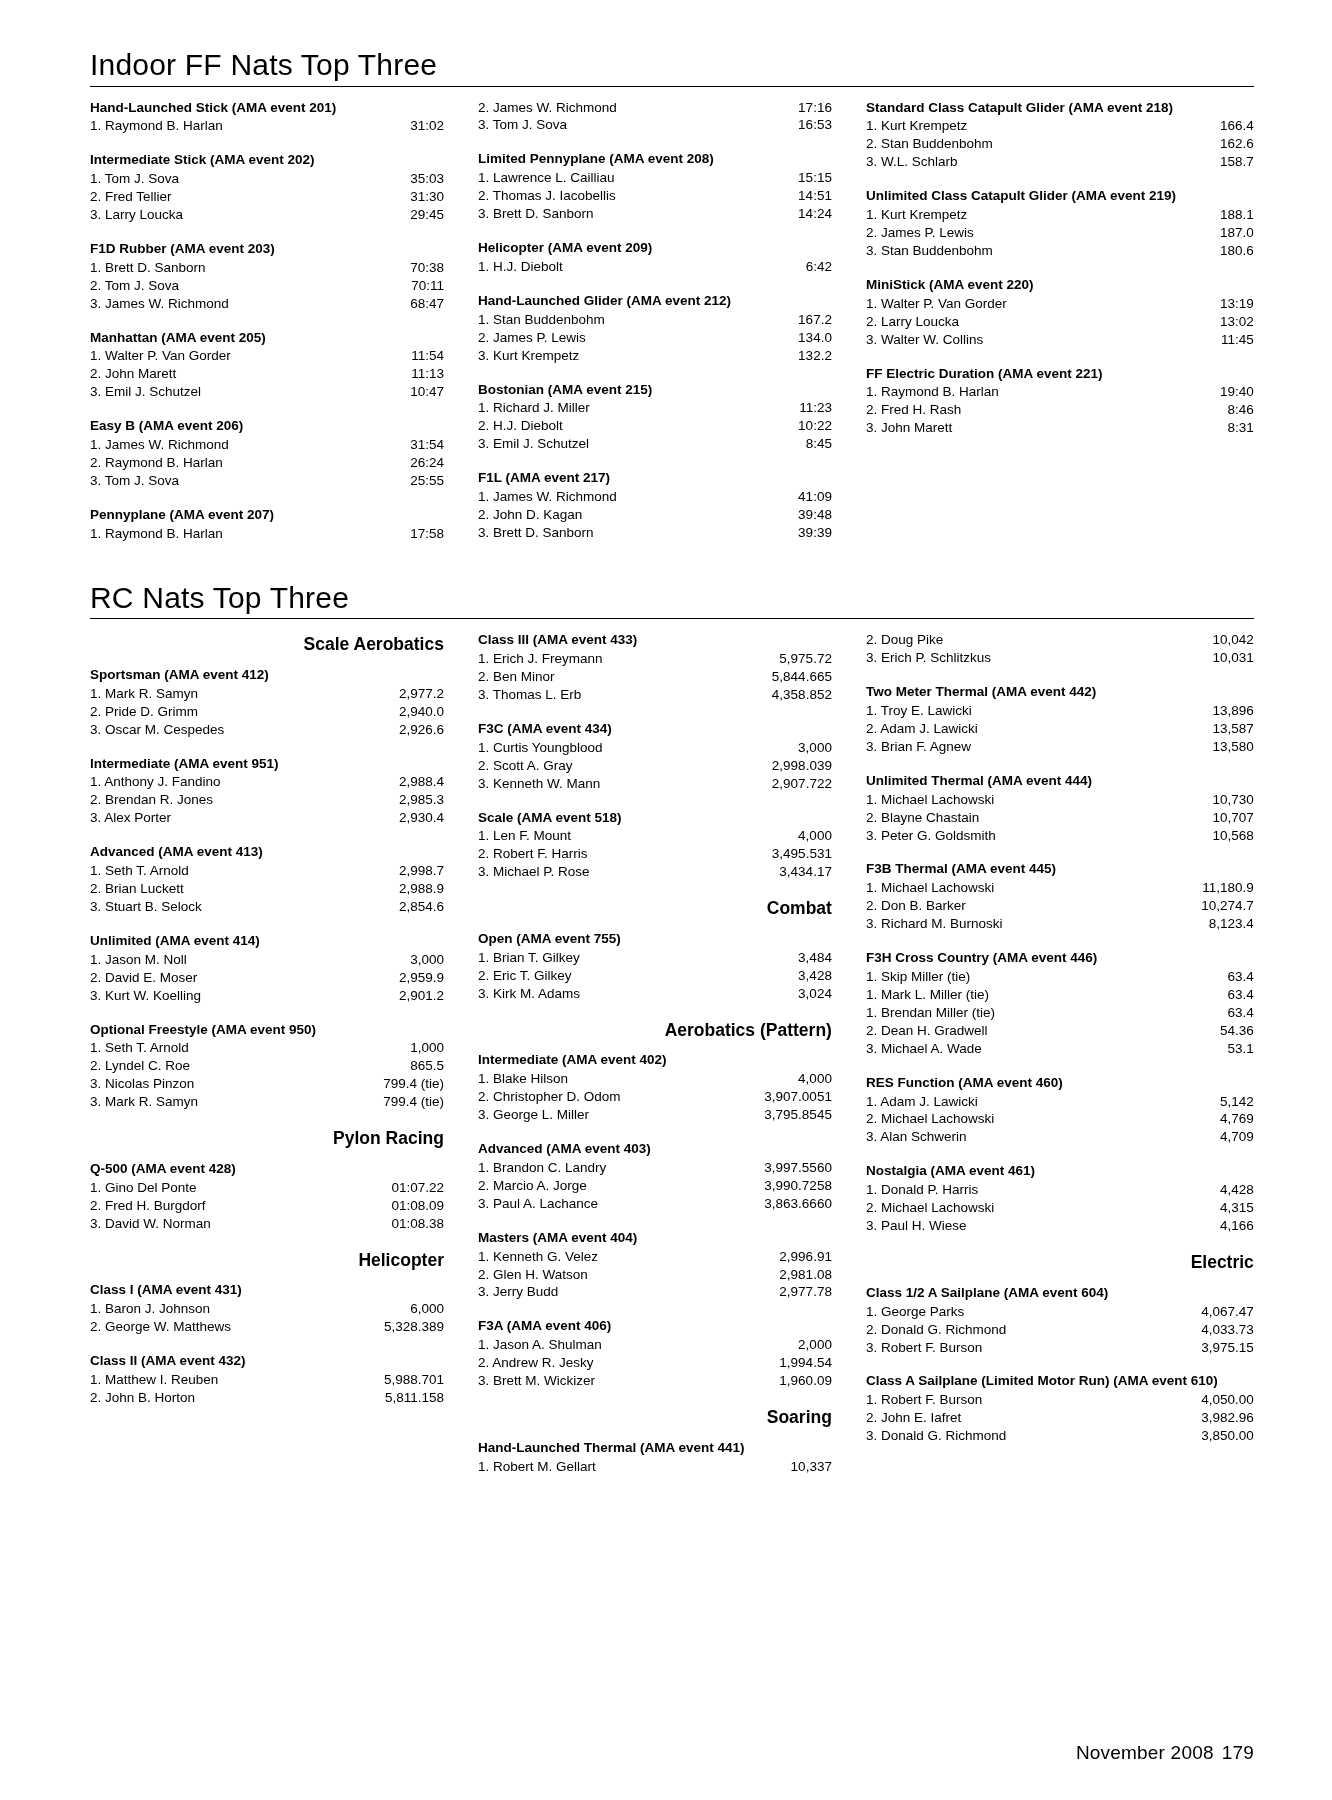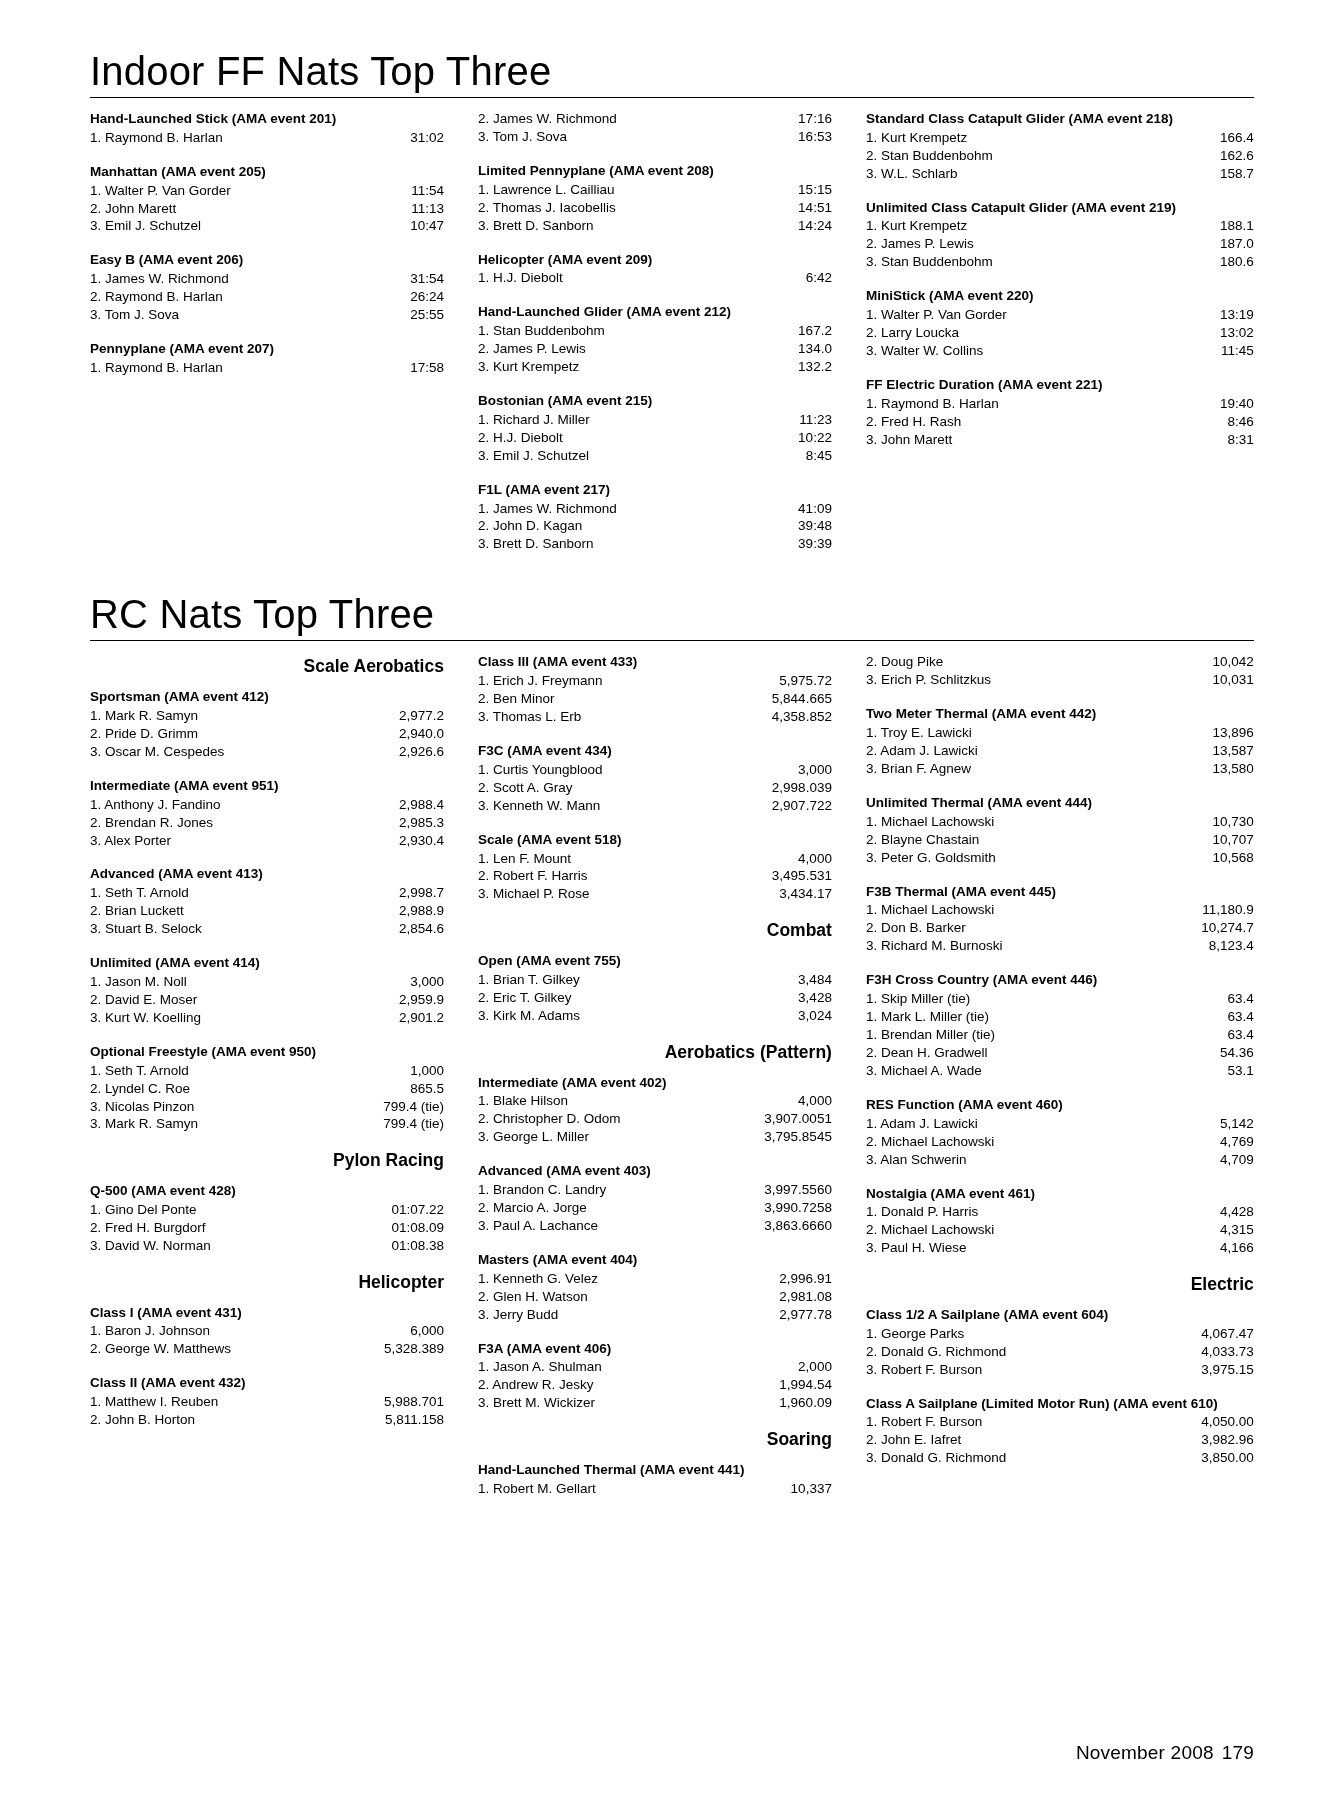--- a/index.html
+++ b/index.html
@@ -15,21 +15,21 @@
     position: relative;
   }
   .page {
     position: relative;
     width: 1332px;
     height: 1800px;
     box-sizing: border-box;
     padding: 48px 78px 0 90px;
   }
   .section-title {
-    font-size: 40px;
+    font-size: 30px;
     font-weight: 400;
     letter-spacing: 0.2px;
     margin: 0 0 4px 0;
     padding-bottom: 3px;
     border-bottom: 1.4px solid #000;
     line-height: 1.15;
   }
   .section-title.rc {
     margin-top: 22px;
   }
@@ -96,20 +96,50 @@
   <div class="cols" id="sec0">
       <div class="col">
         <div class="grp">
           <div class="grp-head">Hand-Launched Stick (AMA event 201)</div>
           <div class="row">
             <span class="nm">1. Raymond B. Harlan</span>
             <span class="val">31:02</span>
           </div>
         </div>
         <div class="grp">
+          <div class="grp-head">Intermediate Stick (AMA event 202)</div>
+          <div class="row">
+            <span class="nm">1. Tom J. Sova</span>
+            <span class="val">35:03</span>
+          </div>
+          <div class="row">
+            <span class="nm">2. Fred Tellier</span>
+            <span class="val">31:30</span>
+          </div>
+          <div class="row">
+            <span class="nm">3. Larry Loucka</span>
+            <span class="val">29:45</span>
+          </div>
+        </div>
+        <div class="grp">
+          <div class="grp-head">F1D Rubber (AMA event 203)</div>
+          <div class="row">
+            <span class="nm">1. Brett D. Sanborn</span>
+            <span class="val">70:38</span>
+          </div>
+          <div class="row">
+            <span class="nm">2. Tom J. Sova</span>
+            <span class="val">70:11</span>
+          </div>
+          <div class="row">
+            <span class="nm">3. James W. Richmond</span>
+            <span class="val">68:47</span>
+          </div>
+        </div>
+        <div class="grp">
           <div class="grp-head">Manhattan (AMA event 205)</div>
           <div class="row">
             <span class="nm">1. Walter P. Van Gorder</span>
             <span class="val">11:54</span>
           </div>
           <div class="row">
             <span class="nm">2. John Marett</span>
             <span class="val">11:13</span>
           </div>
           <div class="row">

